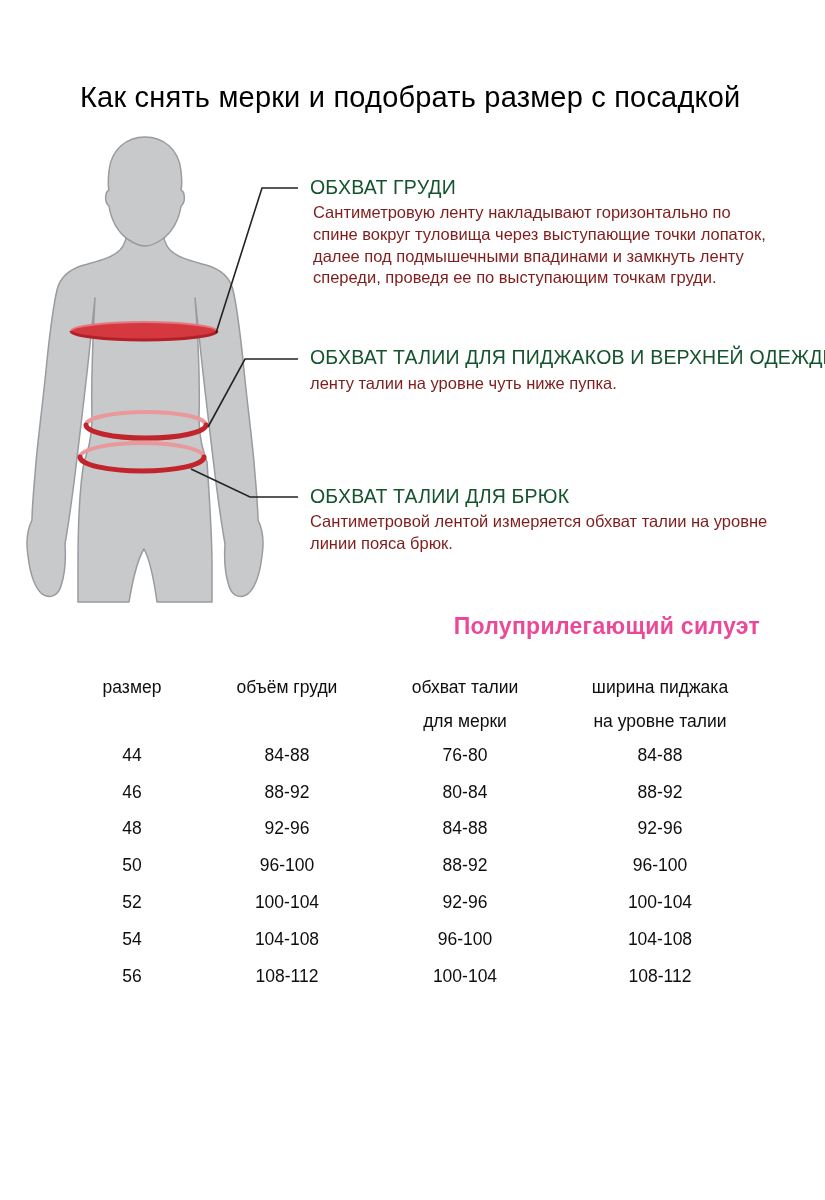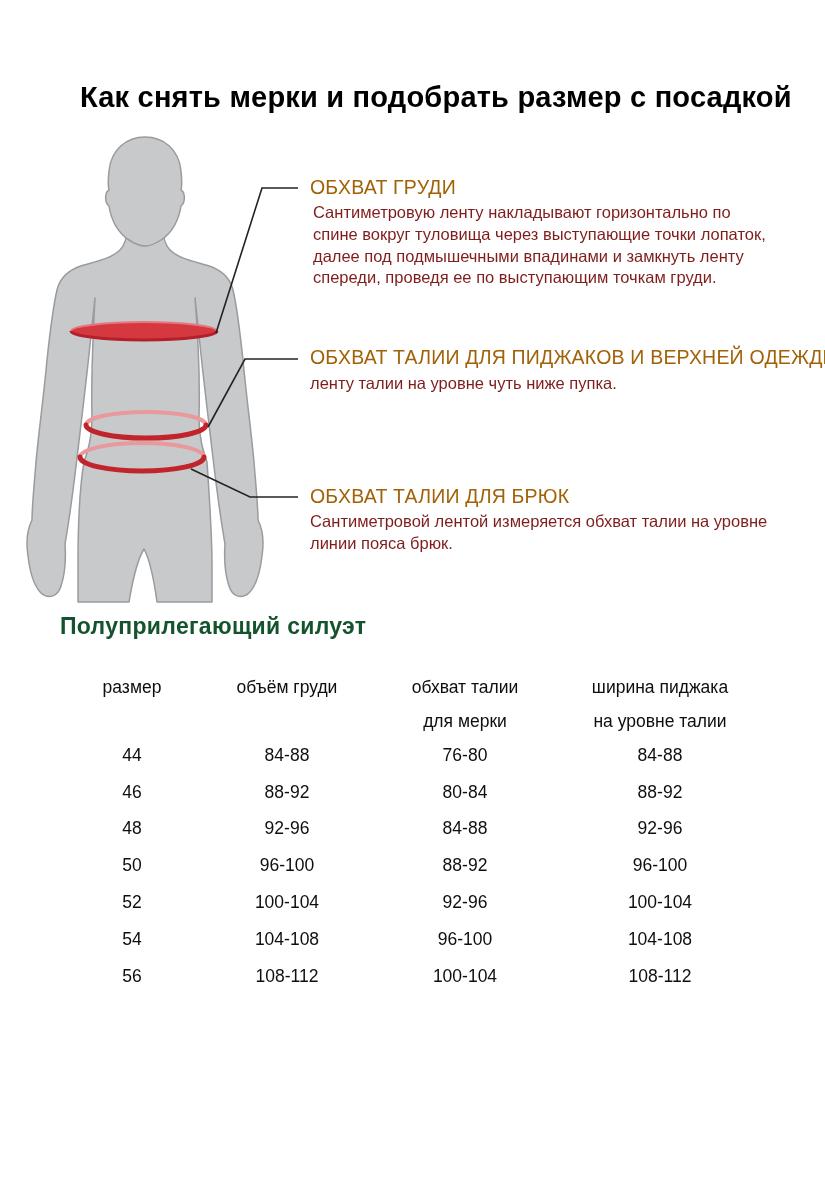--- a/index.html
+++ b/index.html
@@ -3,40 +3,40 @@
 <meta charset="utf-8">
 <style>
   * { margin:0; padding:0; box-sizing:border-box; }
   html,body { background:#ffffff; }
   .page {
     position:relative; width:825px; height:1200px; background:#ffffff;
     font-family:"Liberation Sans", sans-serif; color:#141414; overflow:hidden;
   }
   .page-title {
     position:absolute; left:80px; top:81px;
-    font-size:29px; font-weight:700; color:#000; white-space:nowrap; letter-spacing:0.2px;
+    font-size:29px; font-weight:400; color:#000; white-space:nowrap; letter-spacing:0.2px;
   }
   .diagram-svg { position:absolute; left:0; top:0; }
   .sec-heading {
-    position:absolute; font-size:19.5px; font-weight:400; color:#a16207;
+    position:absolute; font-size:19.5px; font-weight:400; color:#14532d;
     white-space:nowrap; letter-spacing:0.2px;
   }
   .sec-body {
     position:absolute; font-size:16.5px; line-height:21.8px; color:#7f1d1d;
   }
   .sec-body div { white-space:nowrap; }
   #h-chest   { left:310px; top:176px; }
   #b-chest   { left:313px; top:202px; }
   #h-waist   { left:310px; top:346px; }
   #b-waist   { left:310px; top:373px; }
   #h-trouser { left:310px; top:485px; }
   #b-trouser { left:310px; top:511px; }
   .table-title {
-    position:absolute; left:60px; top:613px; width:700px; text-align:left;
-    font-size:23px; font-weight:700; color:#14532d; letter-spacing:0.3px;
+    position:absolute; left:60px; top:613px; width:700px; text-align:right;
+    font-size:23px; font-weight:700; color:#ec4899; letter-spacing:0.3px;
   }
   .size-table { position:absolute; left:60px; top:669px; width:700px; font-size:17.5px; color:#0e0e0e; }
   .grid-row { display:grid; grid-template-columns:144px 166px 190px 200px; }
   .grid-row > div { display:flex; align-items:center; justify-content:center; white-space:nowrap; }
   .hr1 { height:36px; }
   .hr2 { height:32px; }
   .data-row { height:36.8px; }
 </style>
 </head>
 <body>

